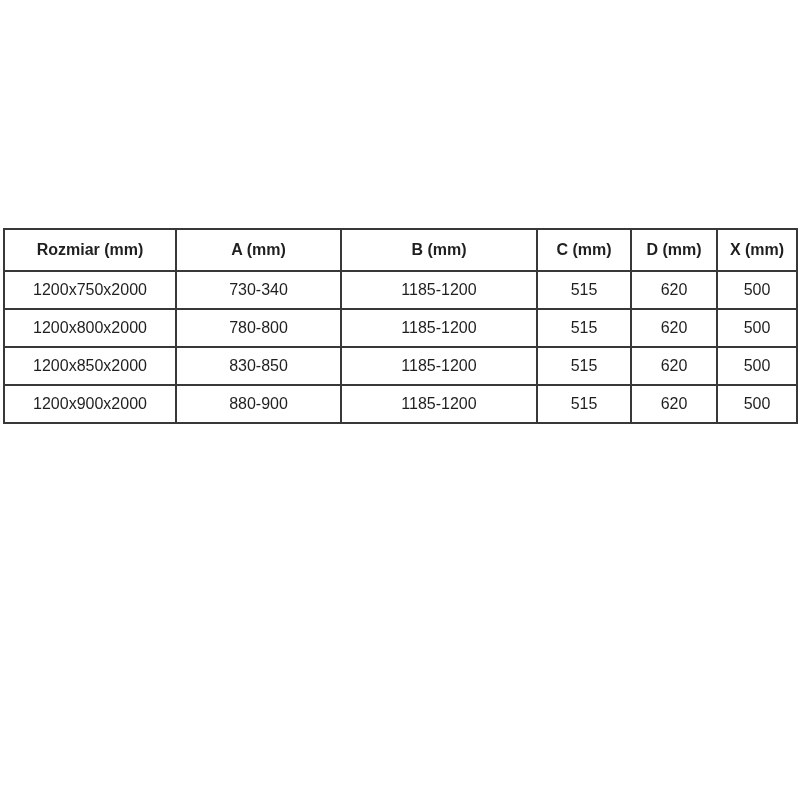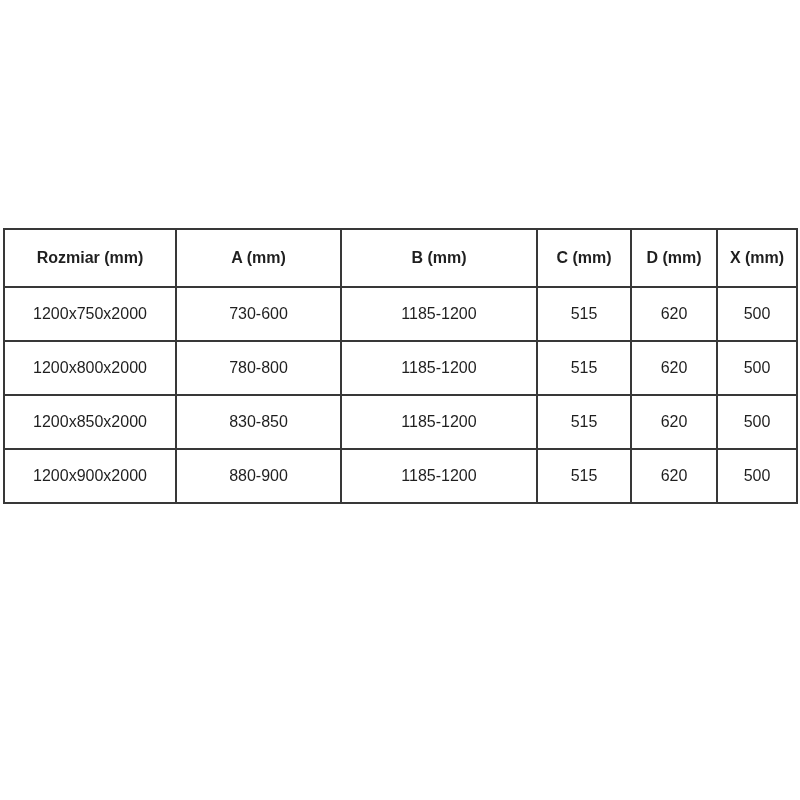--- a/index.html
+++ b/index.html
@@ -23,21 +23,21 @@
     border-collapse: collapse;
     table-layout: fixed;
   }
   table.spec-table th,
   table.spec-table td {
     border: 2px solid #383838;
     text-align: center;
     vertical-align: middle;
     color: #1f1f1f;
     font-size: 16px;
-    padding: 8px;
+    padding: 0;
     overflow: hidden;
     white-space: nowrap;
   }
   table.spec-table th {
     height: 40px;
     font-weight: bold;
   }
   table.spec-table td {
     height: 36px;
     font-weight: normal;
@@ -62,21 +62,21 @@
           <th>A (mm)</th>
           <th>B (mm)</th>
           <th>C (mm)</th>
           <th>D (mm)</th>
           <th>X (mm)</th>
         </tr>
     </thead>
     <tbody>
         <tr>
           <td>1200x750x2000</td>
-          <td>730-600</td>
+          <td>730-340</td>
           <td>1185-1200</td>
           <td>515</td>
           <td>620</td>
           <td>500</td>
         </tr>
         <tr>
           <td>1200x800x2000</td>
           <td>780-800</td>
           <td>1185-1200</td>
           <td>515</td>

